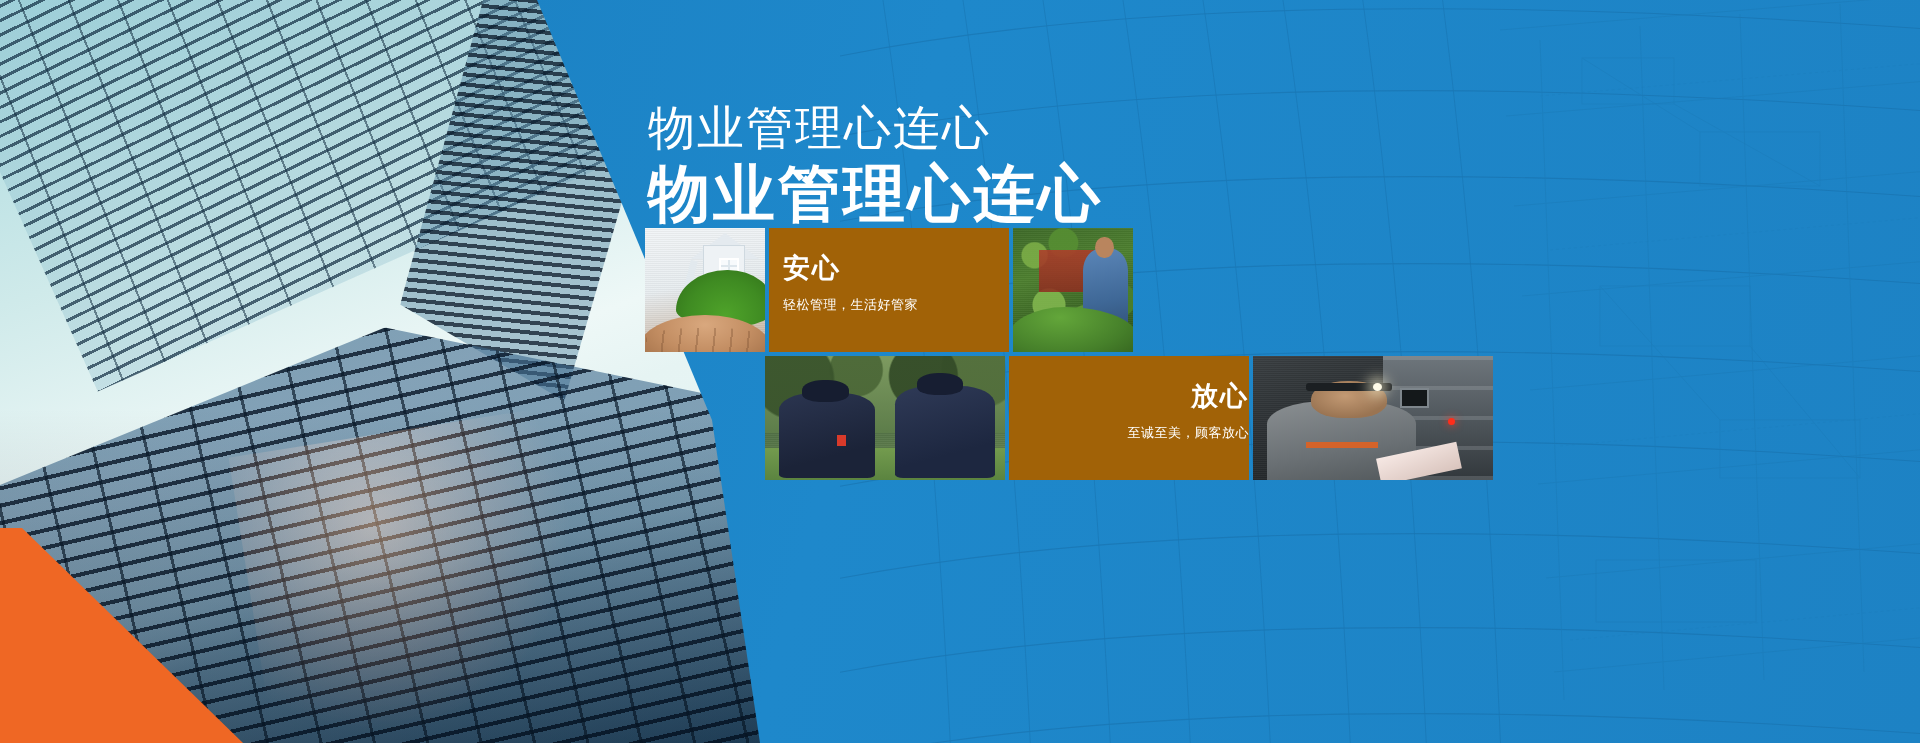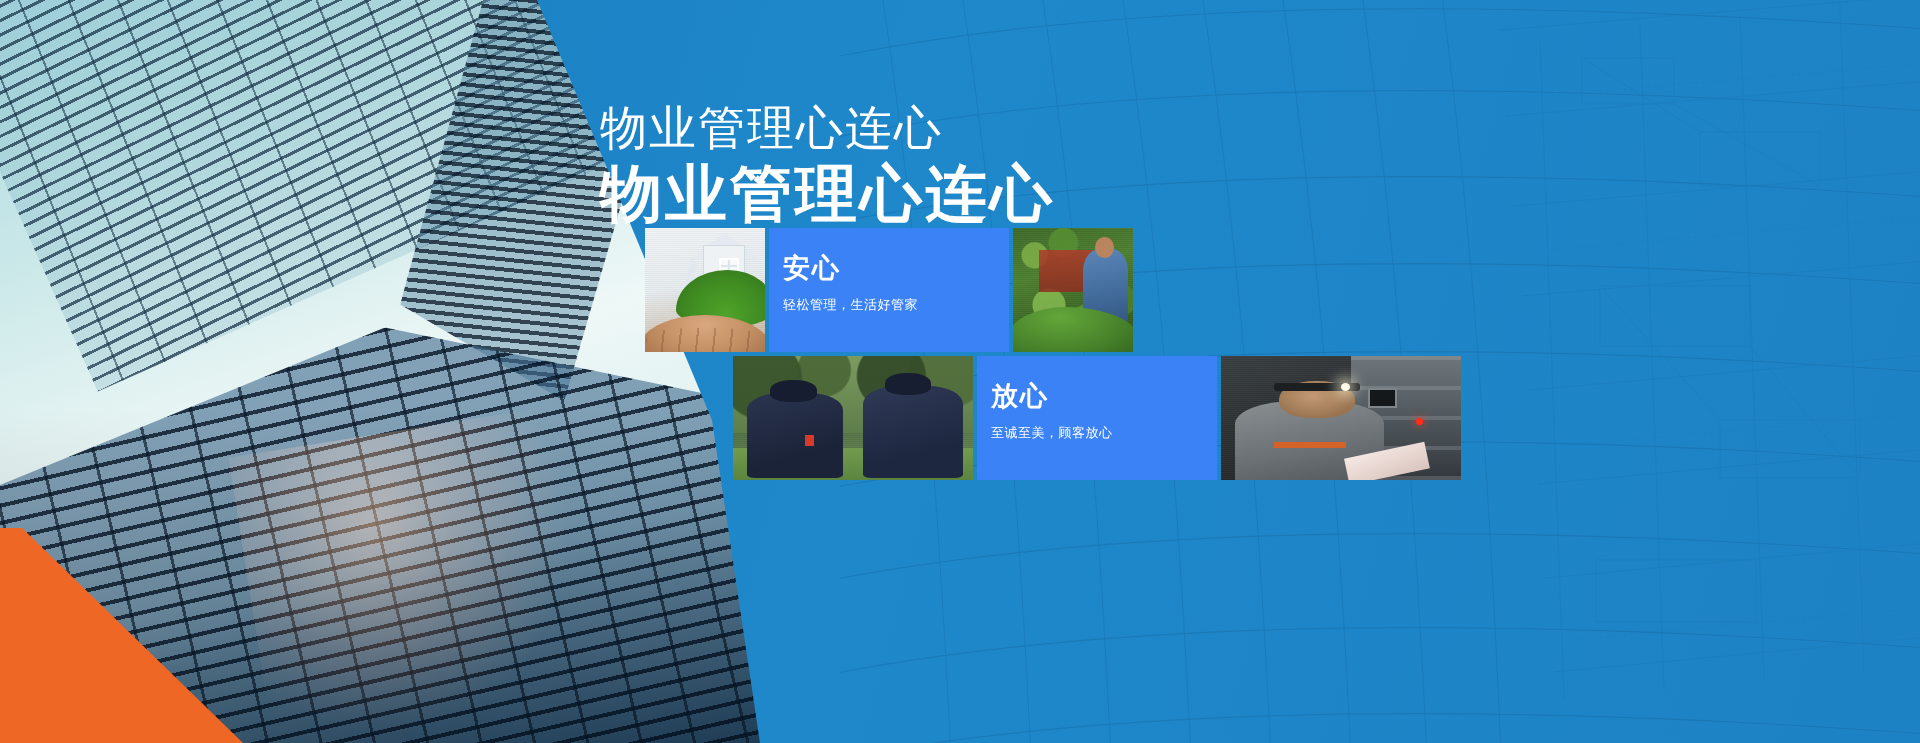--- a/index.html
+++ b/index.html
@@ -127,21 +127,21 @@
     position: absolute;
     left: 0; bottom: 0;
     width: 260px; height: 215px;
     background: #ef6724;
     clip-path: polygon(0 0, 0 100%, 243px 100%, 22px 0);
   }
 
   
   .headline {
     position: absolute;
-    left: 600px;
+    left: 648px;
     top: 100px;
     width: 700px;
   }
   .headline-sub {
     font-size: 47px;
     line-height: 1.18;
     color: #ffffff;
     font-weight: 400;
     letter-spacing: 2px;
     white-space: nowrap;
@@ -157,34 +157,34 @@
   }
 
   
   .cards {
     position: absolute;
     left: 645px;
     top: 228px;
     width: 608px;
   }
   .card-row { display: flex; }
-  .card-row.row2 { margin-top: 4px; margin-left: 88px; }
+  .card-row.row2 { margin-top: 4px; margin-left: 120px; text-align: right; }
   .cell {
     width: 120px;
     height: 124px;
     margin-right: 4px;
     position: relative;
     overflow: hidden;
     flex: 0 0 auto;
   }
   .cell.wide { width: 240px; }
   .cell:last-child { margin-right: 0; }
 
   .cell-orange {
-    background: #3b82f6;
+    background: #a16207;
     padding: 26px 0 0 14px;
     box-sizing: border-box;
   }
   .cell-title {
     color: #ffffff;
     font-size: 27px;
     font-weight: 700;
     letter-spacing: 2px;
     line-height: 1.1;
   }

